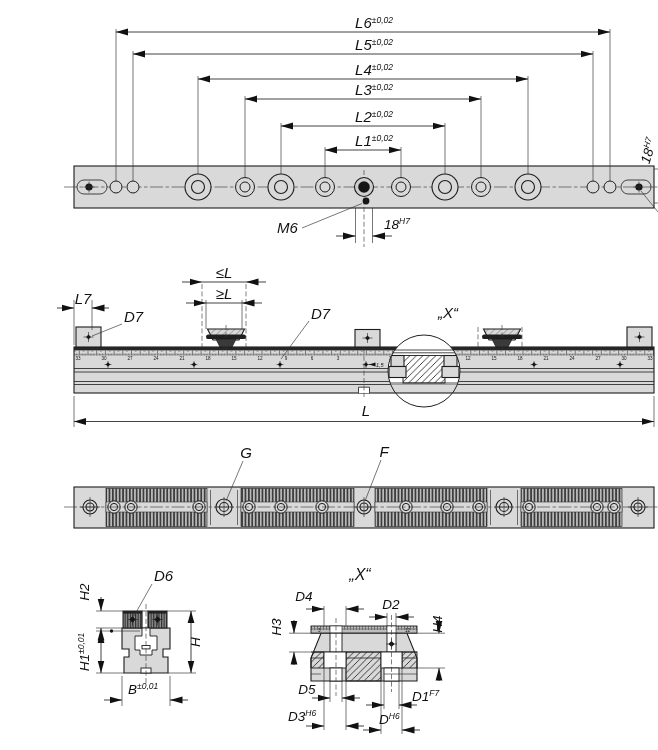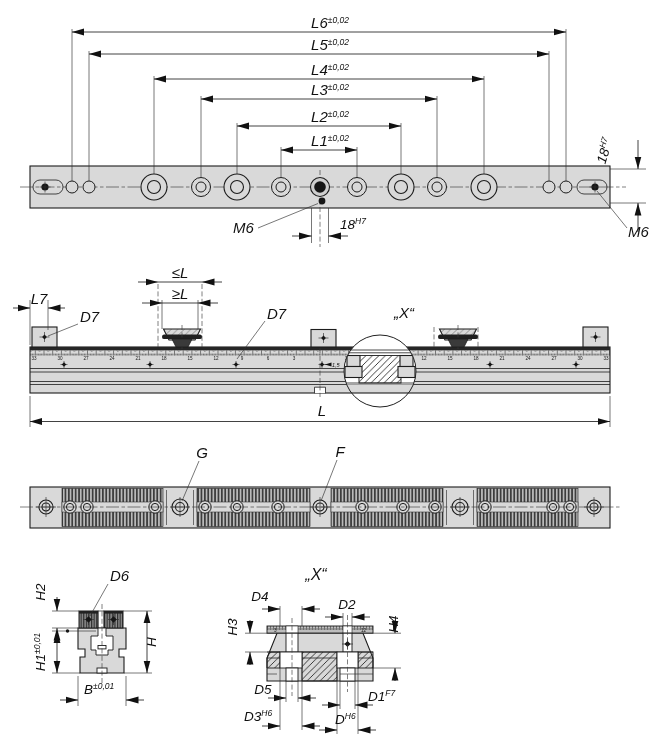--- a/index.html
+++ b/index.html
@@ -1,16 +1,16 @@
 <!DOCTYPE html>
 <html><head>
 <meta charset="utf-8">
 <style>
   html,body{margin:0;padding:0;background:#fff;}
-  .page{width:562px;height:750px;background:#fff;position:relative;font-family:"Liberation Sans",sans-serif;}
+  .page{width:562px;height:750px;background:#fff;position:relative;font-family:"Liberation Sans",sans-serif;padding-left:44px;}
   svg text{fill:#101010;}
   .body{fill:#d9d9d9;stroke:#1c1c1c;stroke-width:1.1;}
   .wh{fill:#ffffff;stroke:#1c1c1c;stroke-width:0.9;}
   .ln2{stroke:#1c1c1c;stroke-width:0.8;fill:none;}
   .thin{stroke:#2e2e2e;stroke-width:0.65;fill:none;}
   .dim{stroke:#111;stroke-width:0.8;fill:none;}
   .cl{stroke:#3a3a3a;stroke-width:0.65;fill:none;stroke-dasharray:13 2.5 3.5 2.5;}
   .dash{stroke:#3a3a3a;stroke-width:0.65;fill:none;stroke-dasharray:5 2.4;}
   .dk{fill:#161616;stroke:none;}
   .lbl{font:italic 15px "Liberation Sans",sans-serif;}

